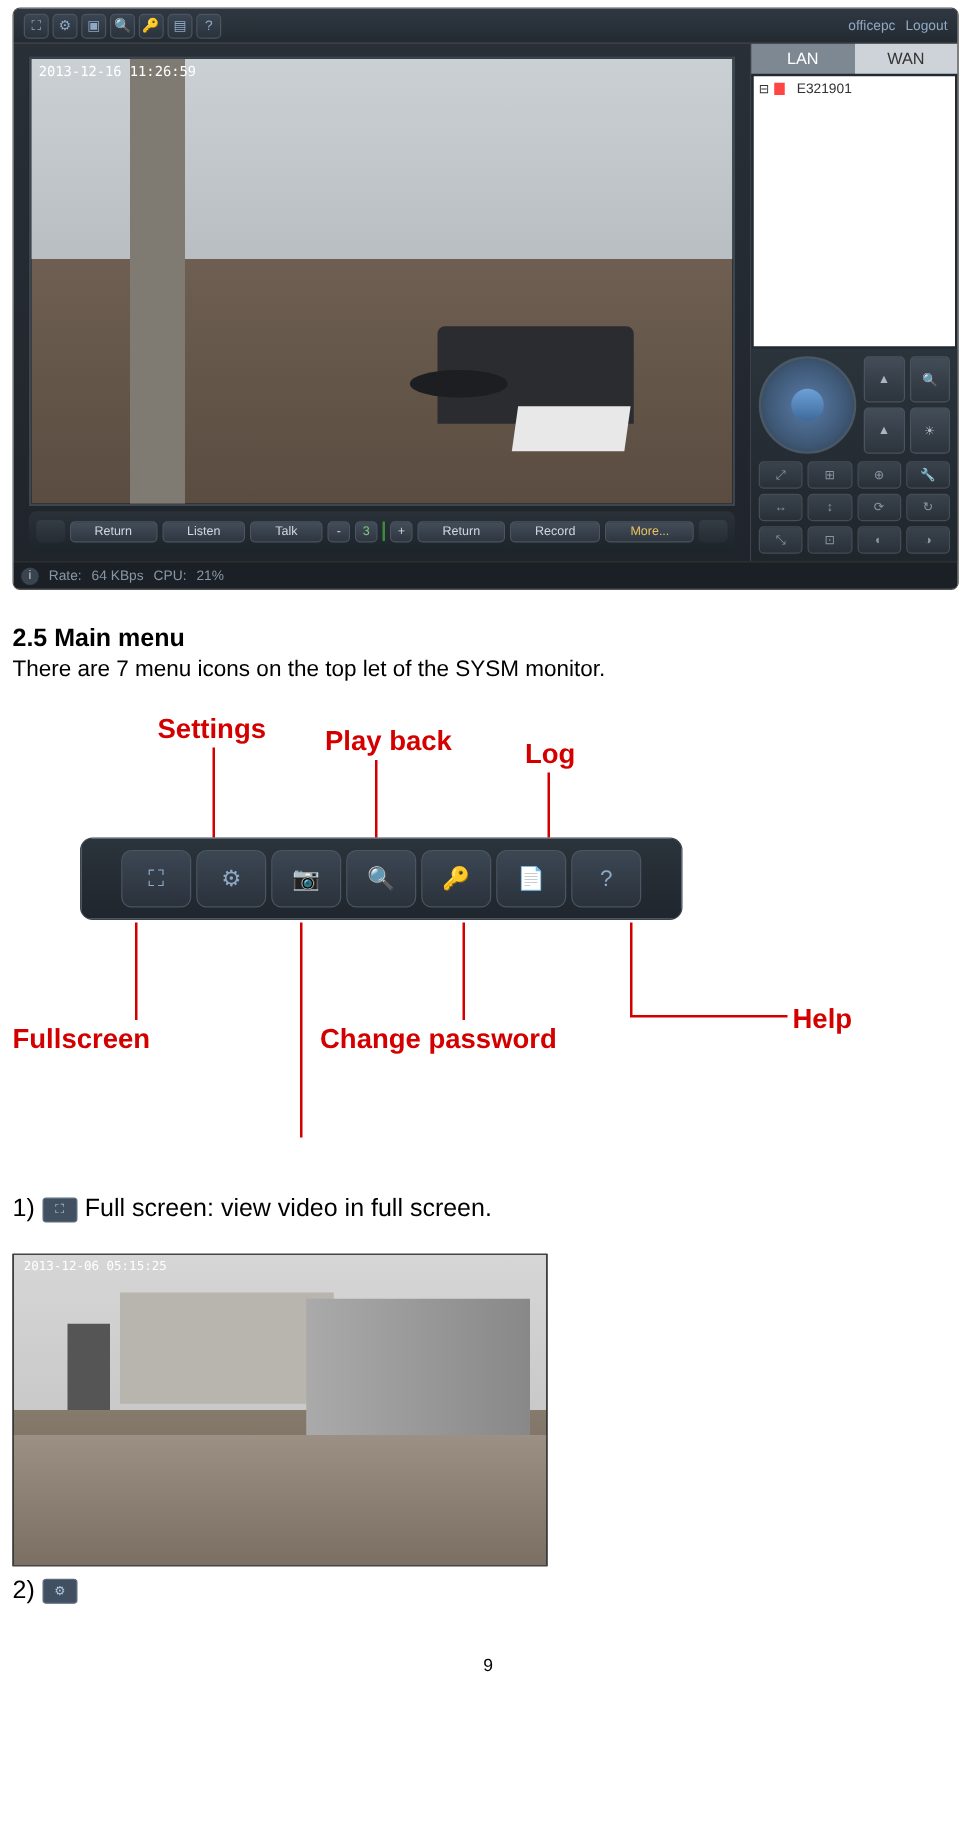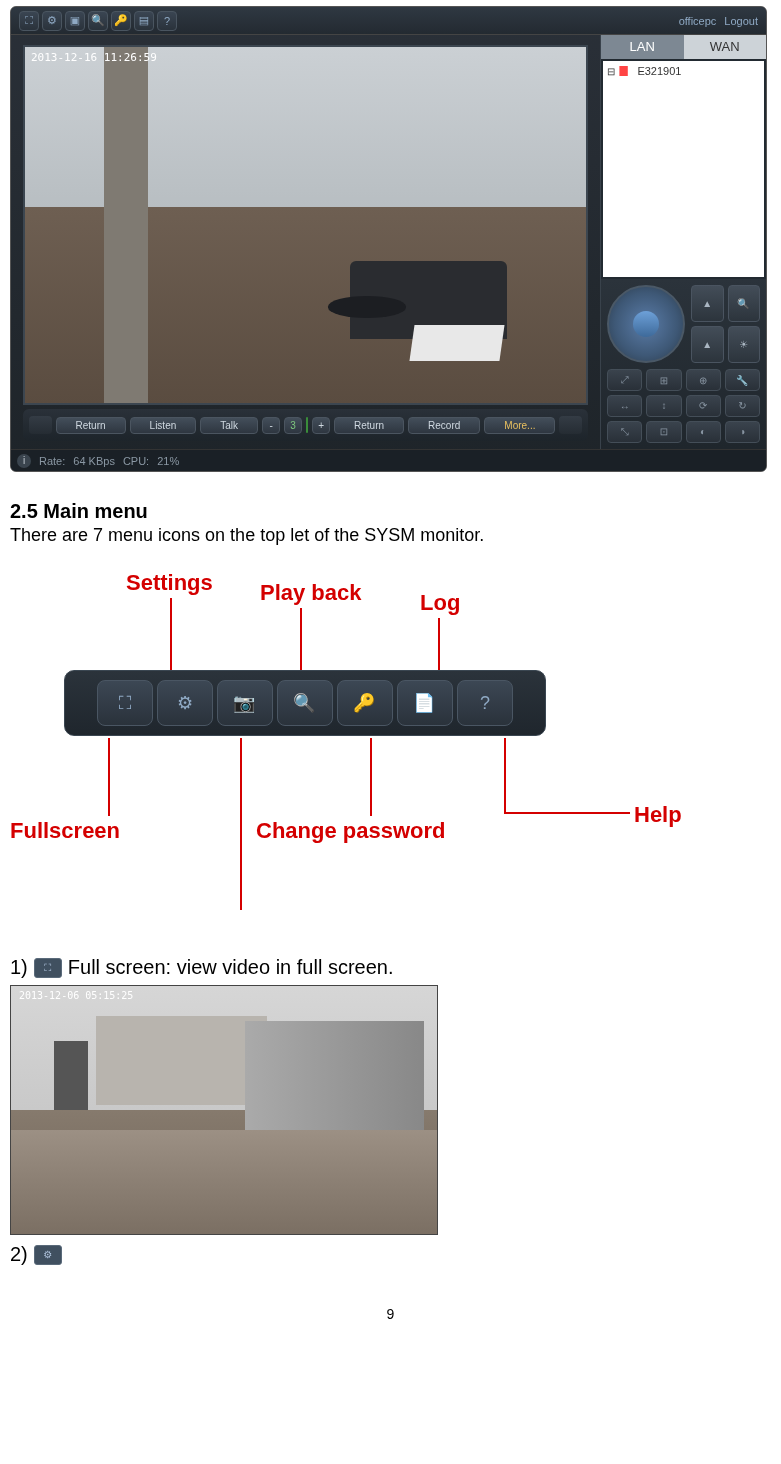--- a/index.html
+++ b/index.html
@@ -151,21 +151,21 @@
     }
     .inline-icon {
       width:28px; height:20px;
       background:#405060; border:1px solid #5a6a7a;
       display:inline-flex; align-items:center; justify-content:center;
       font-size:10px; color:#b0c4de; border-radius:3px;
     }
 
     
     .fullscreen-shot {
-      width: 428px; height: 250px; margin-top: 6px;
+      width: 428px; height: 250px; margin-top: 24px;
       background: #000; border:1px solid #444; position:relative; overflow:hidden;
     }
     .fs-scene { position:absolute; inset:0; background:linear-gradient(to bottom, #d6d6d6 0%, #c9c9c9 50%, #867a6d 50%, #6e6256 100%); }
     .fs-wall { position:absolute; left:20%; top:12%; width:40%; height:36%; background:#b8b4ae; }
     .fs-door { position:absolute; left:10%; top:22%; width:8%; height:28%; background:#555; }
     .fs-corr { position:absolute; left:55%; top:14%; width:42%; height:44%; background:linear-gradient(to right,#aaa,#888); }
     .fs-floor { position:absolute; left:0; bottom:0; width:100%; height:42%; background:linear-gradient(#9c9084,#7b6f63); }
     .fs-time { position:absolute; top:4px; left:8px; font-size:10px; font-family:monospace; color:#fff; }
     .fs-badge { position:absolute; top:4px; right:8px; font-size:9px; color:#ddd; }
 

